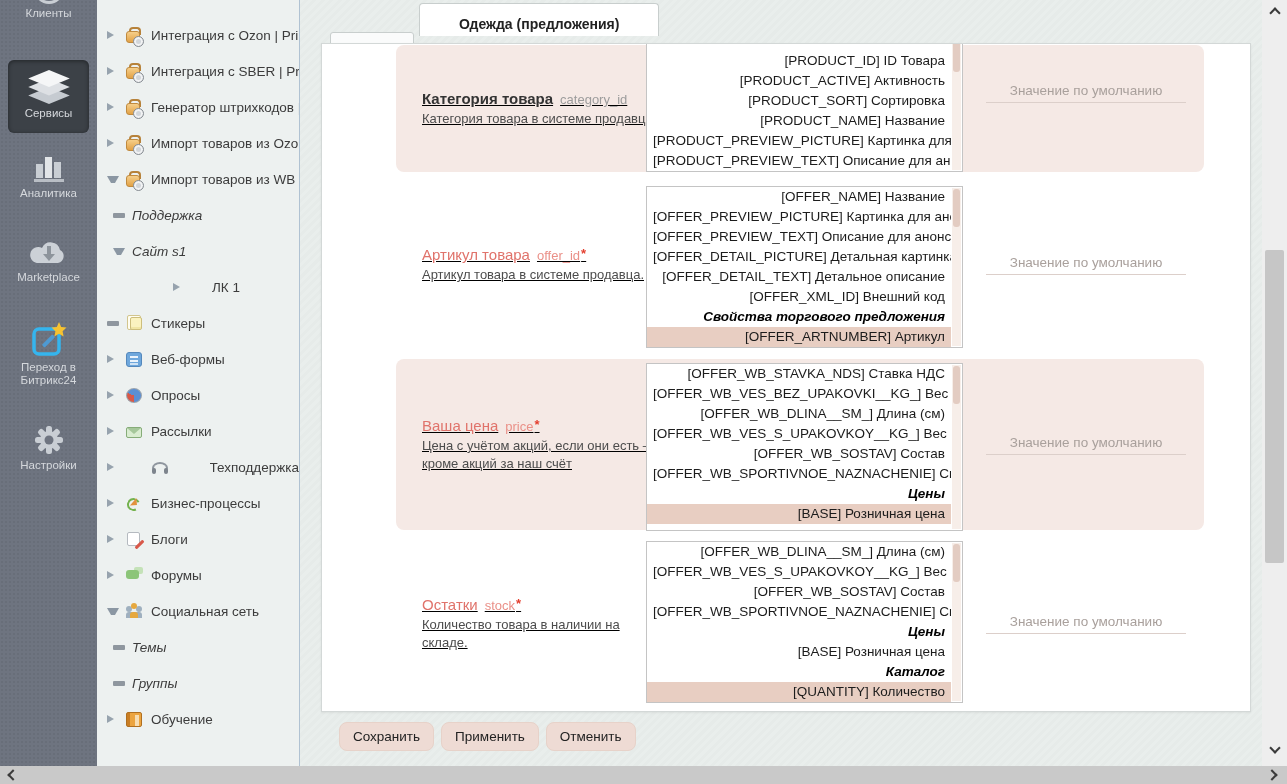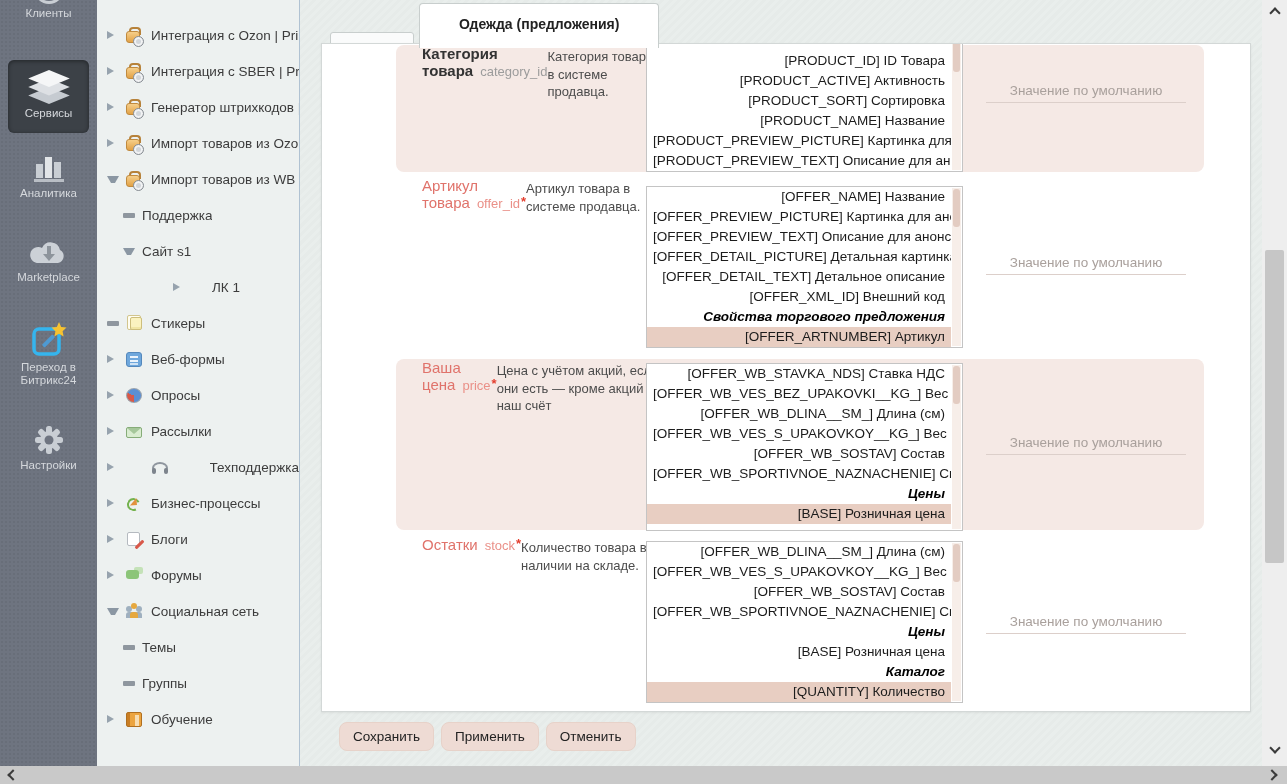--- a/index.html
+++ b/index.html
@@ -26,21 +26,21 @@
   
   .tree { position:absolute; left:97px; top:0; width:203px; height:766px; background:#edf1f0;
           border-right:1px solid #b0c2d2; overflow:hidden; z-index:4; }
   .tree-items { padding-top:17px; }
   .tree-item { height:36px; display:flex; align-items:center; cursor:pointer; color:#3c3c3c; font-size:13.5px; }
   .marker { width:12px; display:flex; justify-content:center; align-items:center; flex:0 0 12px; }
   .m-right { width:0; height:0; border-left:7px solid #97a3ae; border-top:4.5px solid transparent; border-bottom:4.5px solid transparent; }
   .m-down  { width:0; height:0; border-top:7px solid #8b97a3; border-left:4.5px solid transparent; border-right:4.5px solid transparent; }
   .m-dot   { width:5px; height:5px; background:#8f979f; border-radius:1px; }
   .lvl-1 { padding-left:10px; }
-  .lvl-2 { padding-left:26px; }
+  .lvl-2 { padding-left:16px;font-style:italic; }
   .lvl-3 { padding-left:76px;gap:20px; }
   .tree-icon { position:relative; width:16px; height:16px; margin-left:7px; flex:0 0 16px; }
   .tree-label { margin-left:9px; white-space:nowrap; overflow:hidden; }
   .lvl-2 .tree-label, .lvl-3 .tree-label { margin-left:7px; }
 
   
   .i-module { margin-top:3px; }
   .i-module::before { content:""; position:absolute; top:-2px; left:3px; width:8px; height:6px;
      border:2px solid #b7823a; border-bottom:none; border-radius:4px 4px 0 0; }
   .i-module i { position:absolute; left:0; top:2px; width:14px; height:12px; border:1px solid #c08a3e; border-radius:3px;
@@ -80,35 +80,35 @@
      border:1px solid #b06f1f; border-radius:2px; }
   .i-learning::after { content:""; position:absolute; right:2px; top:2px; width:4px; height:11px; background:#f7ddb2; }
 
   
   .main { position:absolute; left:300px; top:0; width:962px; height:766px;
      background:repeating-linear-gradient(135deg,#e9eeec 0 3px,#e6ebe9 3px 6px); }
 
   .tab { position:absolute; font-weight:bold; color:#222; cursor:pointer; white-space:nowrap; }
   .tab-inactive { left:30px; top:8px; height:33px; line-height:33px; padding:0 15px; font-size:13.5px;
      background:#fafbfb; border:1px solid #c8cecd; border-radius:3px 3px 0 0;margin-top:24px; }
-  .tab-active { left:119px; top:3px; height:45px; line-height:41px; padding:0 39px; font-size:14px;
+  .tab-active { left:119px; top:3px; height:33px; line-height:41px; padding:0 39px; font-size:14px;
      background:#fff; border:1px solid #c8cecd; border-bottom:none; border-radius:4px 4px 0 0; z-index:3; }
 
   .panel { position:absolute; left:21px; top:43px; width:930px; height:669px; background:#fff;
      border:1px solid #d3d8d7; box-shadow:0 1px 2px rgba(0,0,0,.06); overflow:hidden; z-index:2; }
 
   .form-row { position:absolute; left:74px; width:808px; border-radius:8px; }
   .row-pink { background:#f5e9e5; }
   .row-white { background:#fff; }
   .row-0 { top:1px;   height:127px; }
   .row-1 { top:133px; height:176px; }
   .row-2 { top:315px; height:171px; }
   .row-3 { top:492px; height:176px; }
 
-  .f-cell { position:absolute; left:26px; top:0; bottom:0; width:240px; display:flex; flex-direction:row; justify-content:center; }
+  .f-cell { position:absolute; left:26px; top:0; bottom:0; width:240px; display:flex; flex-direction:column; justify-content:center;text-decoration:underline; }
   .f-title { font-size:15px; }
   .f-label { font-weight:bold; color:#333; }
   .f-code { font-size:13px; color:#9c9c9c; margin-left:7px; }
   .f-req { color:#e43e2e; font-weight:bold; font-size:13px; vertical-align:top; margin-left:1px; }
   .required .f-label { color:#e0736b; font-weight:normal; }
   .required .f-code { color:#ea9088; }
   .f-desc { margin-top:3px; font-size:13px; color:#4c4c4c; line-height:1.35; }
 
   .sel { position:absolute; left:250px; width:317px; background:#fff; border:1px solid #c4c4c4; overflow:hidden; cursor:pointer; }
   .row-0 .sel { top:-14px; height:141px; }

